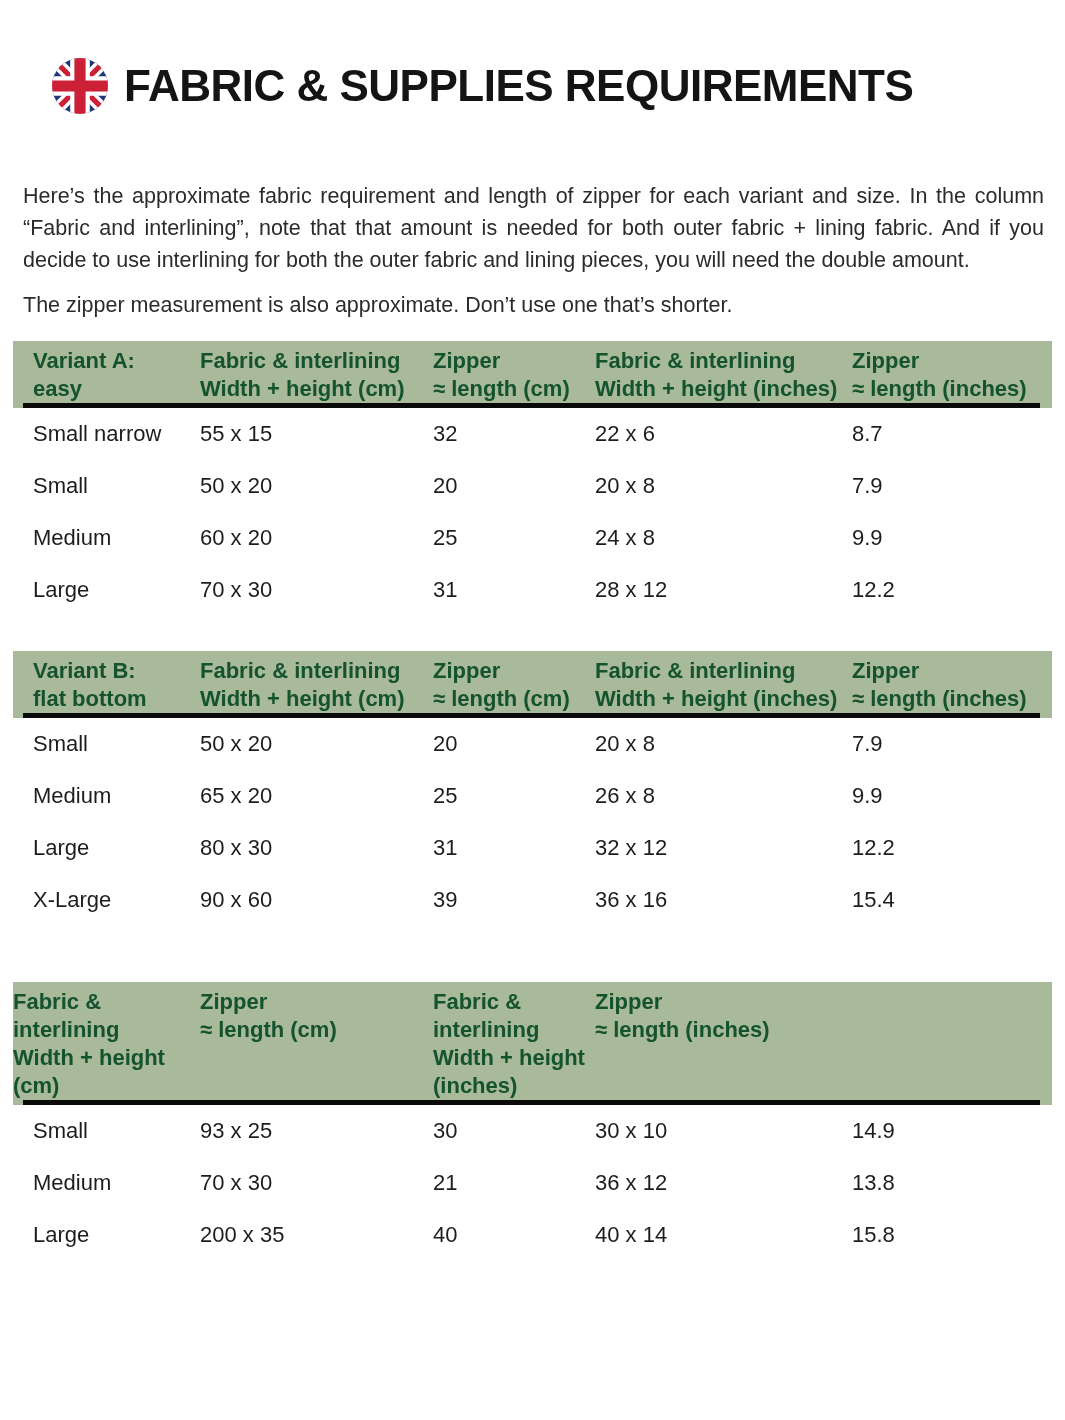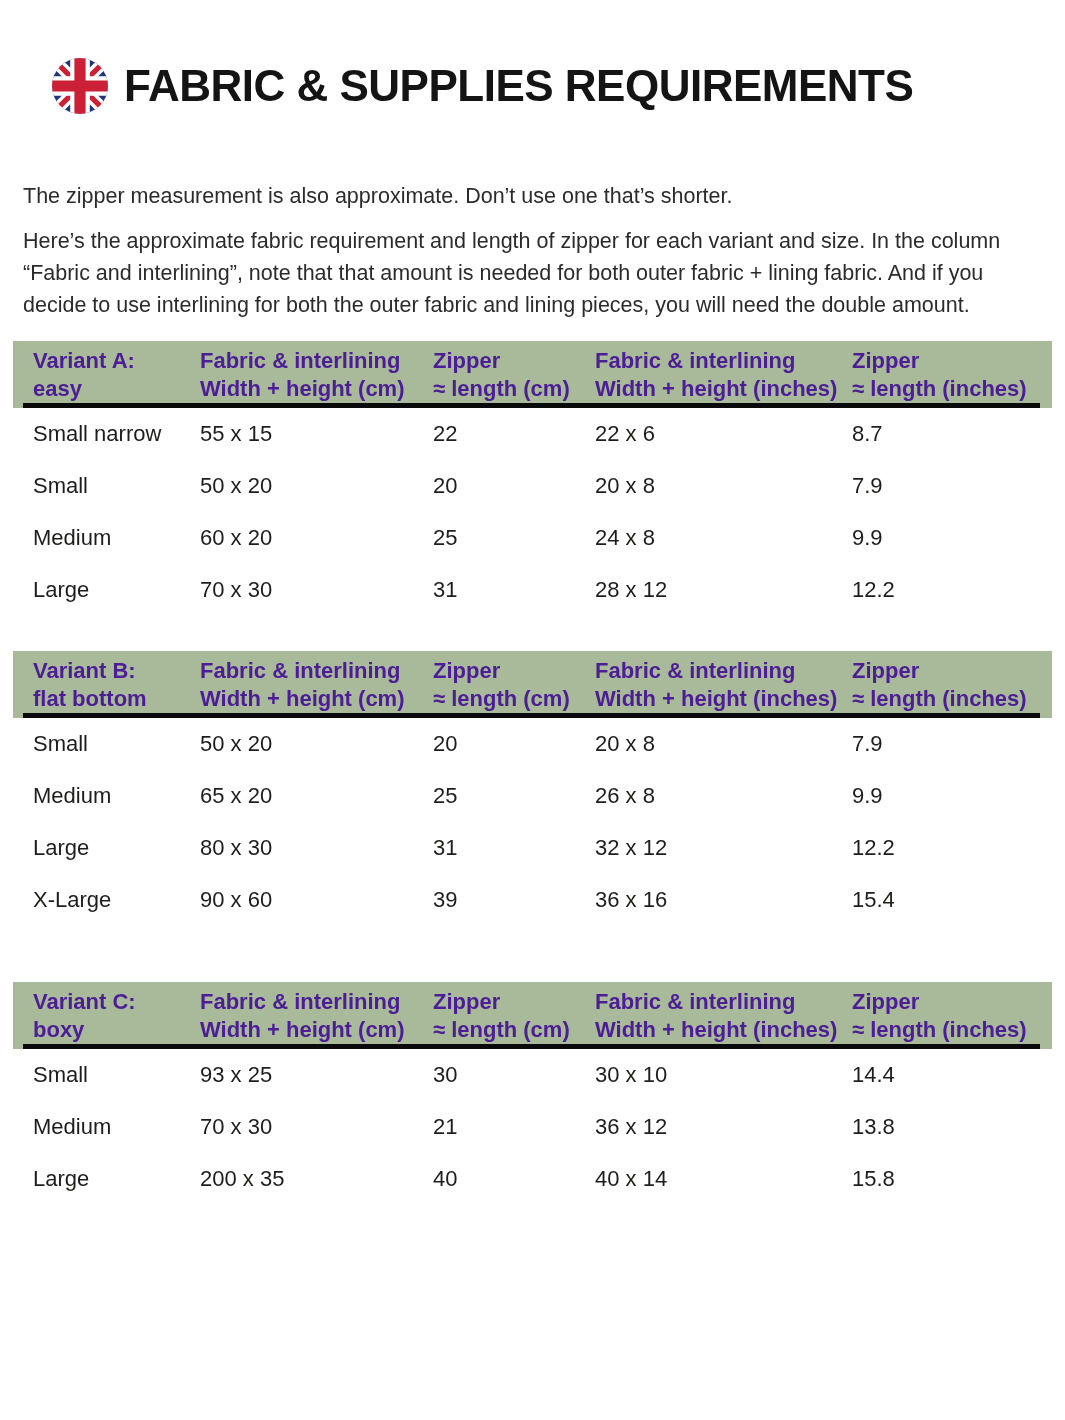--- a/index.html
+++ b/index.html
@@ -44,21 +44,21 @@
     display: grid;
     grid-template-columns: 187px 233px 162px 257px 200px;
     background: #a8ba9a;
     position: relative;
     padding: 6px 0 5px 0;
   }
   .th {
     font-size: 22px;
     font-weight: 700;
     line-height: 28px;
-    color: #4c1d95;
+    color: #14532d;
   }
   .th span { display: block; }
   .c1 { padding-left: 20px; }
   .hrule {
     position: absolute;
     left: 10px;
     right: 12px;
     bottom: 0;
     height: 5px;
     background: #0a0a0a;
@@ -92,22 +92,22 @@
           <path d="M-6,-6 L66,66 M66,-6 L-6,66" stroke="#cc2036" stroke-width="5.5"></path>
           <path d="M30,-6 V66 M-6,30 H66" stroke="#ffffff" stroke-width="21"></path>
           <path d="M30,-6 V66 M-6,30 H66" stroke="#cc2036" stroke-width="12"></path>
         </g>
       </svg>
     </span>
     <h1 class="page-title">FABRIC &amp; SUPPLIES REQUIREMENTS</h1>
   </div>
 
   <div class="intro">
+    <p>Here’s the approximate fabric requirement and length of zipper for each variant and size. In the column “Fabric and interlining”, note that that amount is needed for both outer fabric + lining fabric. And if you decide to use interlining for both the outer fabric and lining pieces, you will need the double amount.</p>
     <p>The zipper measurement is also approximate. Don’t use one that’s shorter.</p>
-    <p>Here’s the approximate fabric requirement and length of zipper for each variant and size. In the column “Fabric and interlining”, note that that amount is needed for both outer fabric + lining fabric. And if you decide to use interlining for both the outer fabric and lining pieces, you will need the double amount.</p>
   </div>
 
   <div class="tables">
 
     <div class="variant-table gap-a">
       <div class="thead">
         <div class="th c1">
           <span>Variant A:</span>
           <span>easy</span>
         </div>
@@ -126,21 +126,21 @@
         <div class="th">
           <span>Zipper</span>
           <span>≈ length (inches)</span>
         </div>
         <div class="hrule"></div>
       </div>
       <div class="tbody">
         <div class="trow">
           <div class="c1">Small narrow</div>
           <div>55 x 15</div>
-          <div>22</div>
+          <div>32</div>
           <div>22 x 6</div>
           <div>8.7</div>
         </div>
         <div class="trow">
           <div class="c1">Small</div>
           <div>50 x 20</div>
           <div>20</div>
           <div>20 x 8</div>
           <div>7.9</div>
         </div>
@@ -212,24 +212,20 @@
           <div>90 x 60</div>
           <div>39</div>
           <div>36 x 16</div>
           <div>15.4</div>
         </div>
       </div>
     </div>
 
     <div class="variant-table">
       <div class="thead">
-        <div class="th c1">
-          <span>Variant C:</span>
-          <span>boxy</span>
-        </div>
         <div class="th">
           <span>Fabric &amp; interlining</span>
           <span>Width + height (cm)</span>
         </div>
         <div class="th">
           <span>Zipper</span>
           <span>≈ length (cm)</span>
         </div>
         <div class="th">
           <span>Fabric &amp; interlining</span>
@@ -240,21 +236,21 @@
           <span>≈ length (inches)</span>
         </div>
         <div class="hrule"></div>
       </div>
       <div class="tbody">
         <div class="trow">
           <div class="c1">Small</div>
           <div>93 x 25</div>
           <div>30</div>
           <div>30 x 10</div>
-          <div>14.4</div>
+          <div>14.9</div>
         </div>
         <div class="trow">
           <div class="c1">Medium</div>
           <div>70 x 30</div>
           <div>21</div>
           <div>36 x 12</div>
           <div>13.8</div>
         </div>
         <div class="trow">
           <div class="c1">Large</div>

